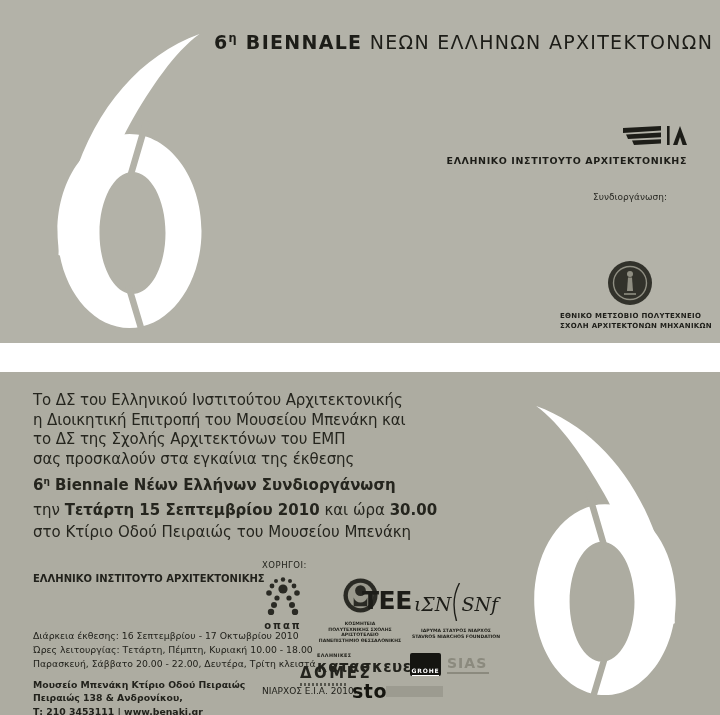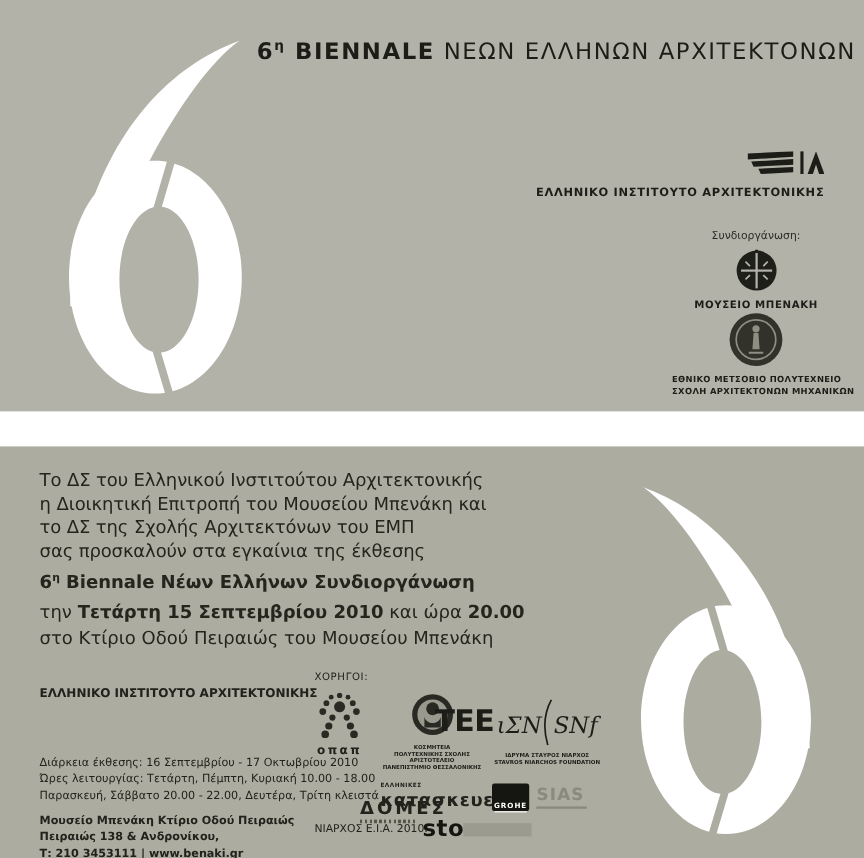--- a/index.html
+++ b/index.html
@@ -105,30 +105,20 @@
         <path fill="#1d1d18" d="M9,14.6 L38,13.2 L38,17.6 L11,19 Z"></path>
         <rect fill="#1d1d18" x="44" y="0" width="2.6" height="19"></rect>
         <path fill="#1d1d18" d="M57,0 L64,19 L50,19 Z"></path>
         <path fill="#b3b2a8" d="M57,11 L59.6,19 L54.4,19 Z"></path>
       </svg>
       <div class="eia-label">ΕΛΛΗΝΙΚΟ ΙΝΣΤΙΤΟΥΤΟ ΑΡΧΙΤΕΚΤΟΝΙΚΗΣ</div>
     </div>
 
     <div class="coorg-label">Συνδιοργάνωση:</div>
 
-    <div class="benaki-block">
-      <svg class="benaki-logo" viewBox="0 0 40 40" aria-hidden="true">
-        <circle cx="20" cy="20" r="18" fill="#1f1f1a"></circle>
-        <rect x="19" y="4" width="2" height="32" fill="#b3b2a8"></rect>
-        <rect x="6" y="19" width="28" height="2" fill="#b3b2a8"></rect>
-        <path d="M10,12 L14,16 M30,12 L26,16 M10,28 L14,24 M30,28 L26,24" stroke="#b3b2a8" stroke-width="1.6" fill="none"></path>
-        <circle cx="20" cy="2.5" r="1.6" fill="#1f1f1a"></circle>
-      </svg>
-      <div class="benaki-label">ΜΟΥΣΕΙΟ ΜΠΕΝΑΚΗ</div>
-    </div>
 
     <div class="ntua-block">
       <svg class="ntua-logo" viewBox="0 0 48 48" aria-hidden="true">
         <circle cx="24" cy="24" r="22" fill="#32322b"></circle>
         <circle cx="24" cy="24" r="16.5" fill="none" stroke="#8f8e82" stroke-width="1.4"></circle>
         <circle cx="24" cy="15" r="3" fill="#8f8e82"></circle>
         <path d="M22,18.5 L26,18.5 L27,32 L21,32 Z" fill="#8f8e82"></path>
         <path d="M18,35 L30,35" stroke="#8f8e82" stroke-width="1.6"></path>
       </svg>
       <div class="ntua-label">ΕΘΝΙΚΟ ΜΕΤΣΟΒΙΟ ΠΟΛΥΤΕΧΝΕΙΟ</div>
@@ -150,21 +140,21 @@
 
     <div class="invite">
       <div>Το ΔΣ του Ελληνικού Ινστιτούτου Αρχιτεκτονικής</div>
       <div>η Διοικητική Επιτροπή του Μουσείου Μπενάκη και</div>
       <div>το ΔΣ της Σχολής Αρχιτεκτόνων του ΕΜΠ</div>
       <div>σας προσκαλούν στα εγκαίνια της έκθεσης</div>
     </div>
 
     <div class="invite-head"><span>6</span><sup>η</sup><span> Biennale Νέων Ελλήνων Συνδιοργάνωση</span></div>
 
-    <div class="invite-date"><span>την </span><b>Τετάρτη 15 Σεπτεμβρίου 2010</b><span> και ώρα </span><b>20.00</b></div>
+    <div class="invite-date"><span>την </span><b>Τετάρτη 15 Σεπτεμβρίου 2010</b><span> και ώρα </span><b>30.00</b></div>
 
     <div class="invite-loc">στο Κτίριο Οδού Πειραιώς του Μουσείου Μπενάκη</div>
 
     <div class="contact">
       <div class="strong">ΕΛΛΗΝΙΚΟ ΙΝΣΤΙΤΟΥΤΟ ΑΡΧΙΤΕΚΤΟΝΙΚΗΣ</div>
       <div class="details">
         <div>Διάρκεια έκθεσης: 16 Σεπτεμβρίου - 17 Οκτωβρίου 2010</div>
         <div>Ώρες λειτουργίας: Τετάρτη, Πέμπτη, Κυριακή 10.00 - 18.00</div>
         <div>Παρασκευή, Σάββατο 20.00 - 22.00, Δευτέρα, Τρίτη κλειστά</div>
       </div>

